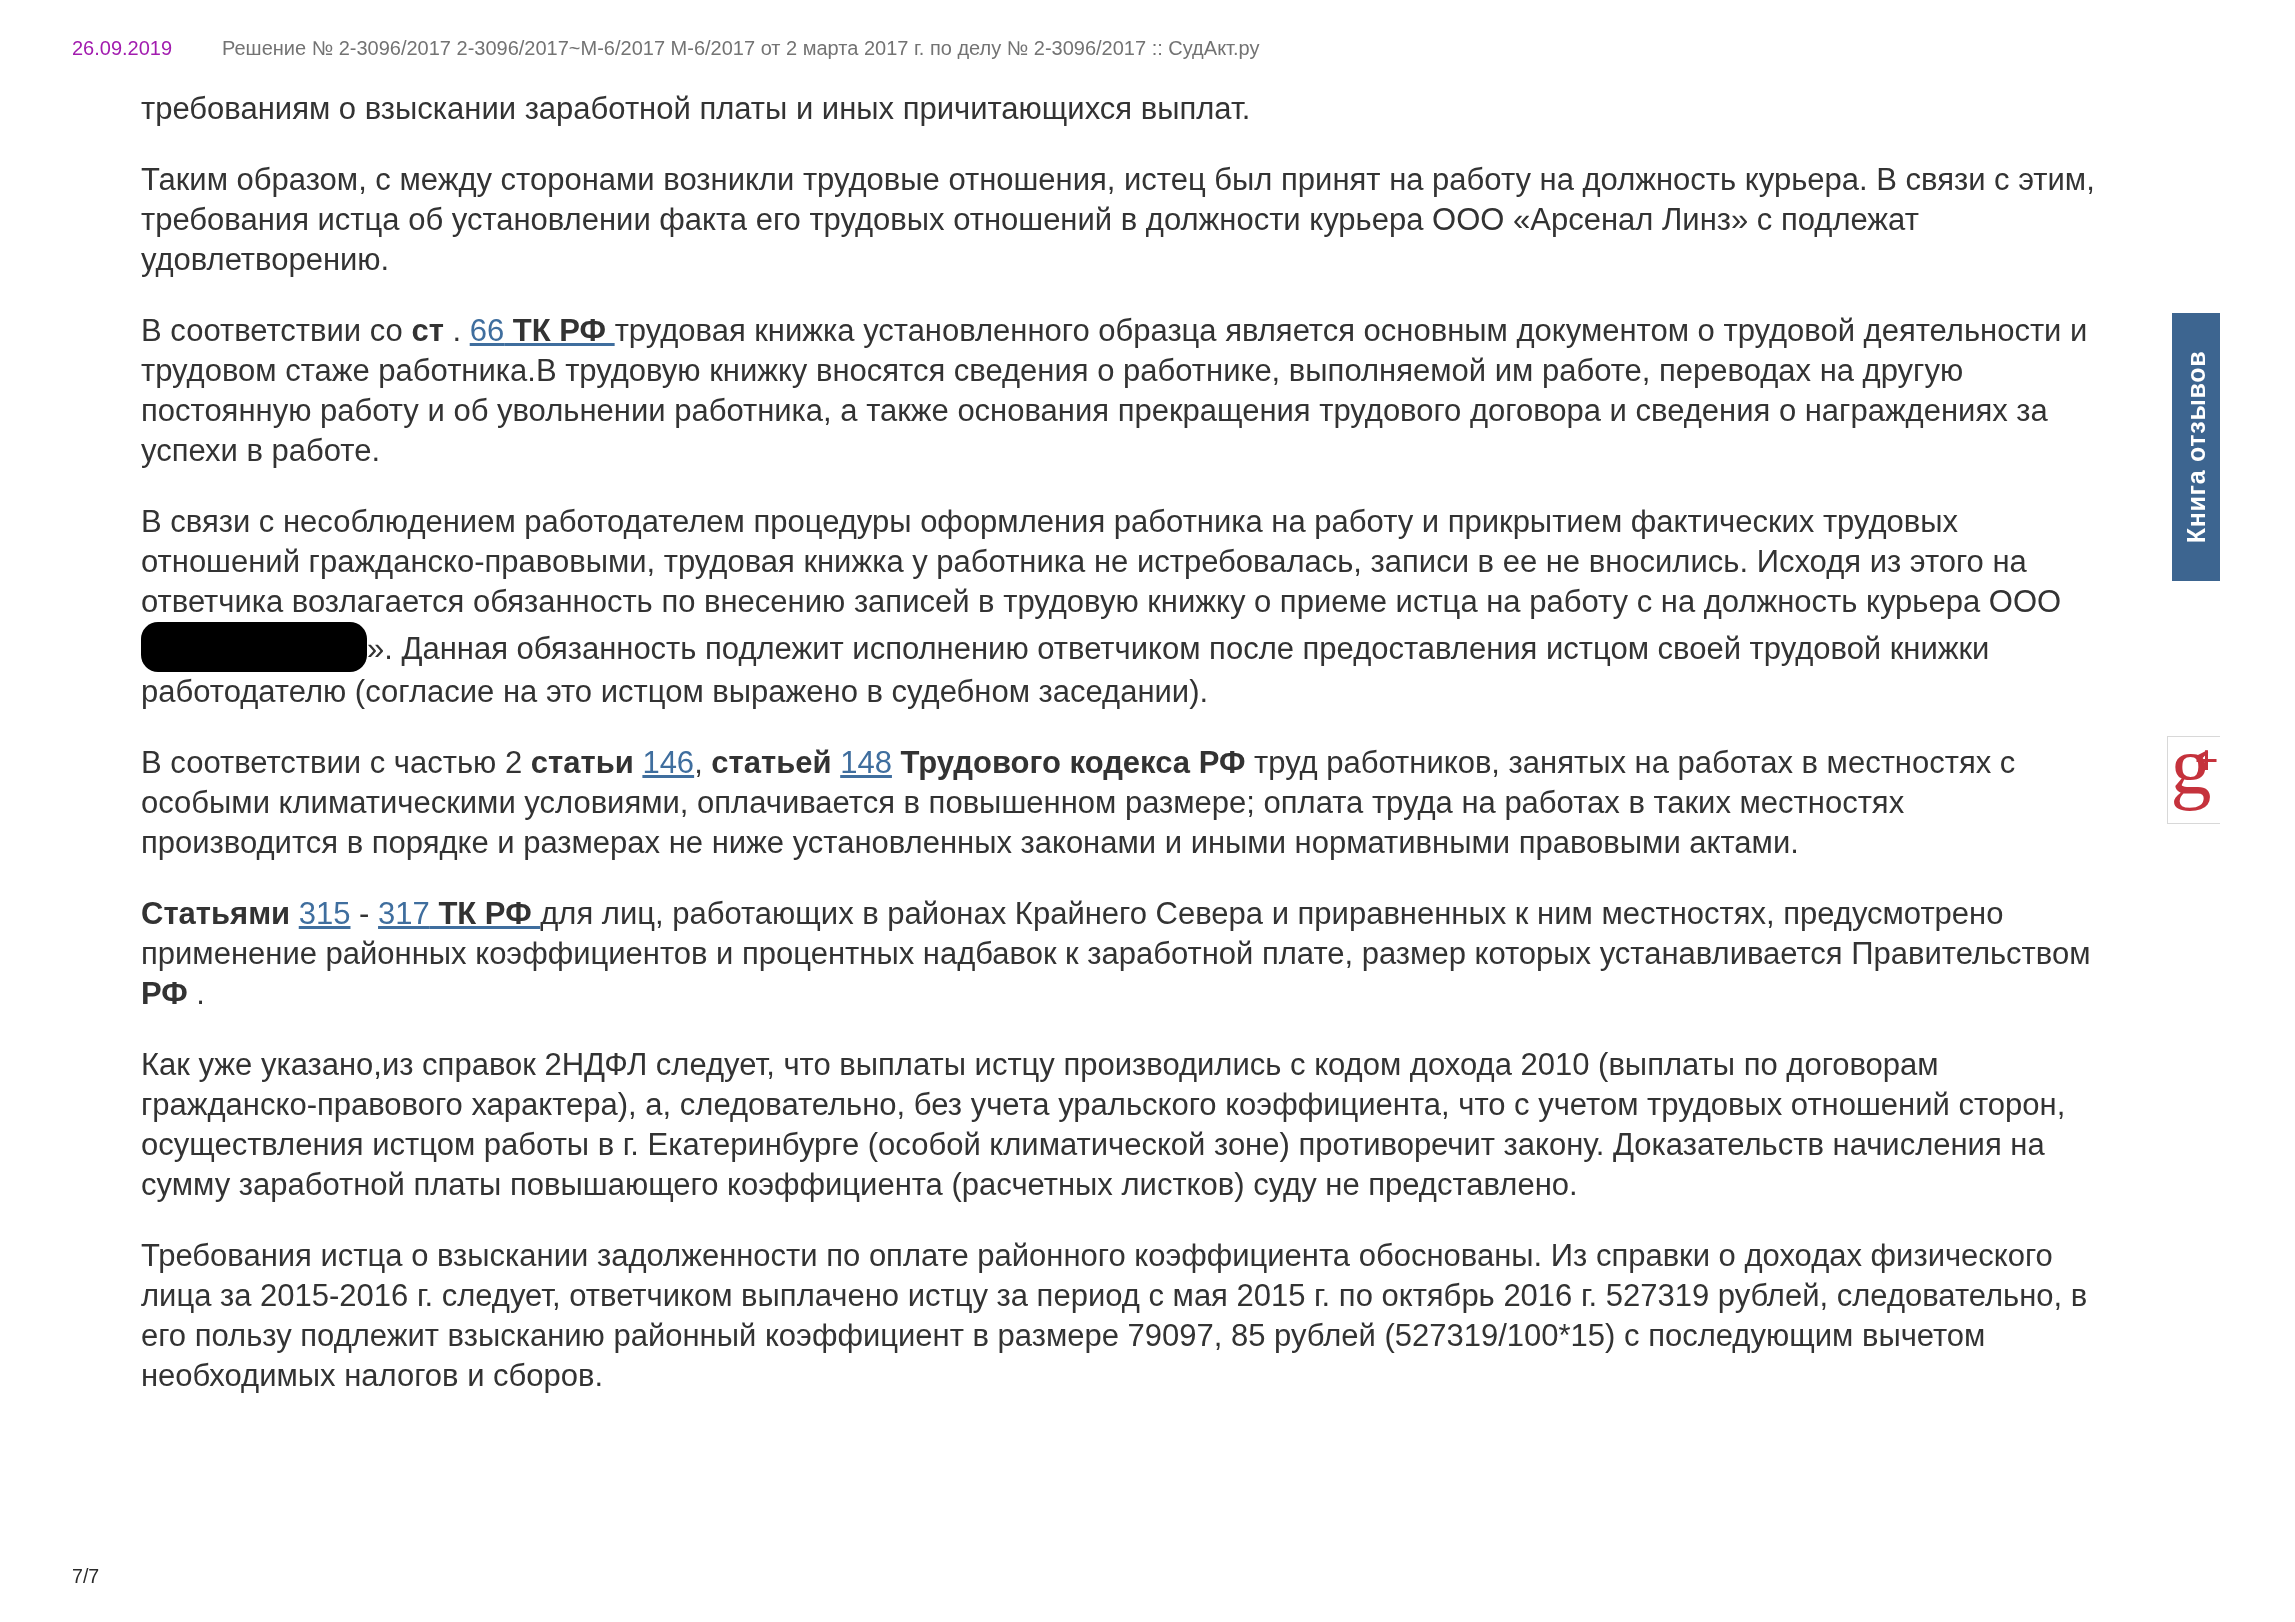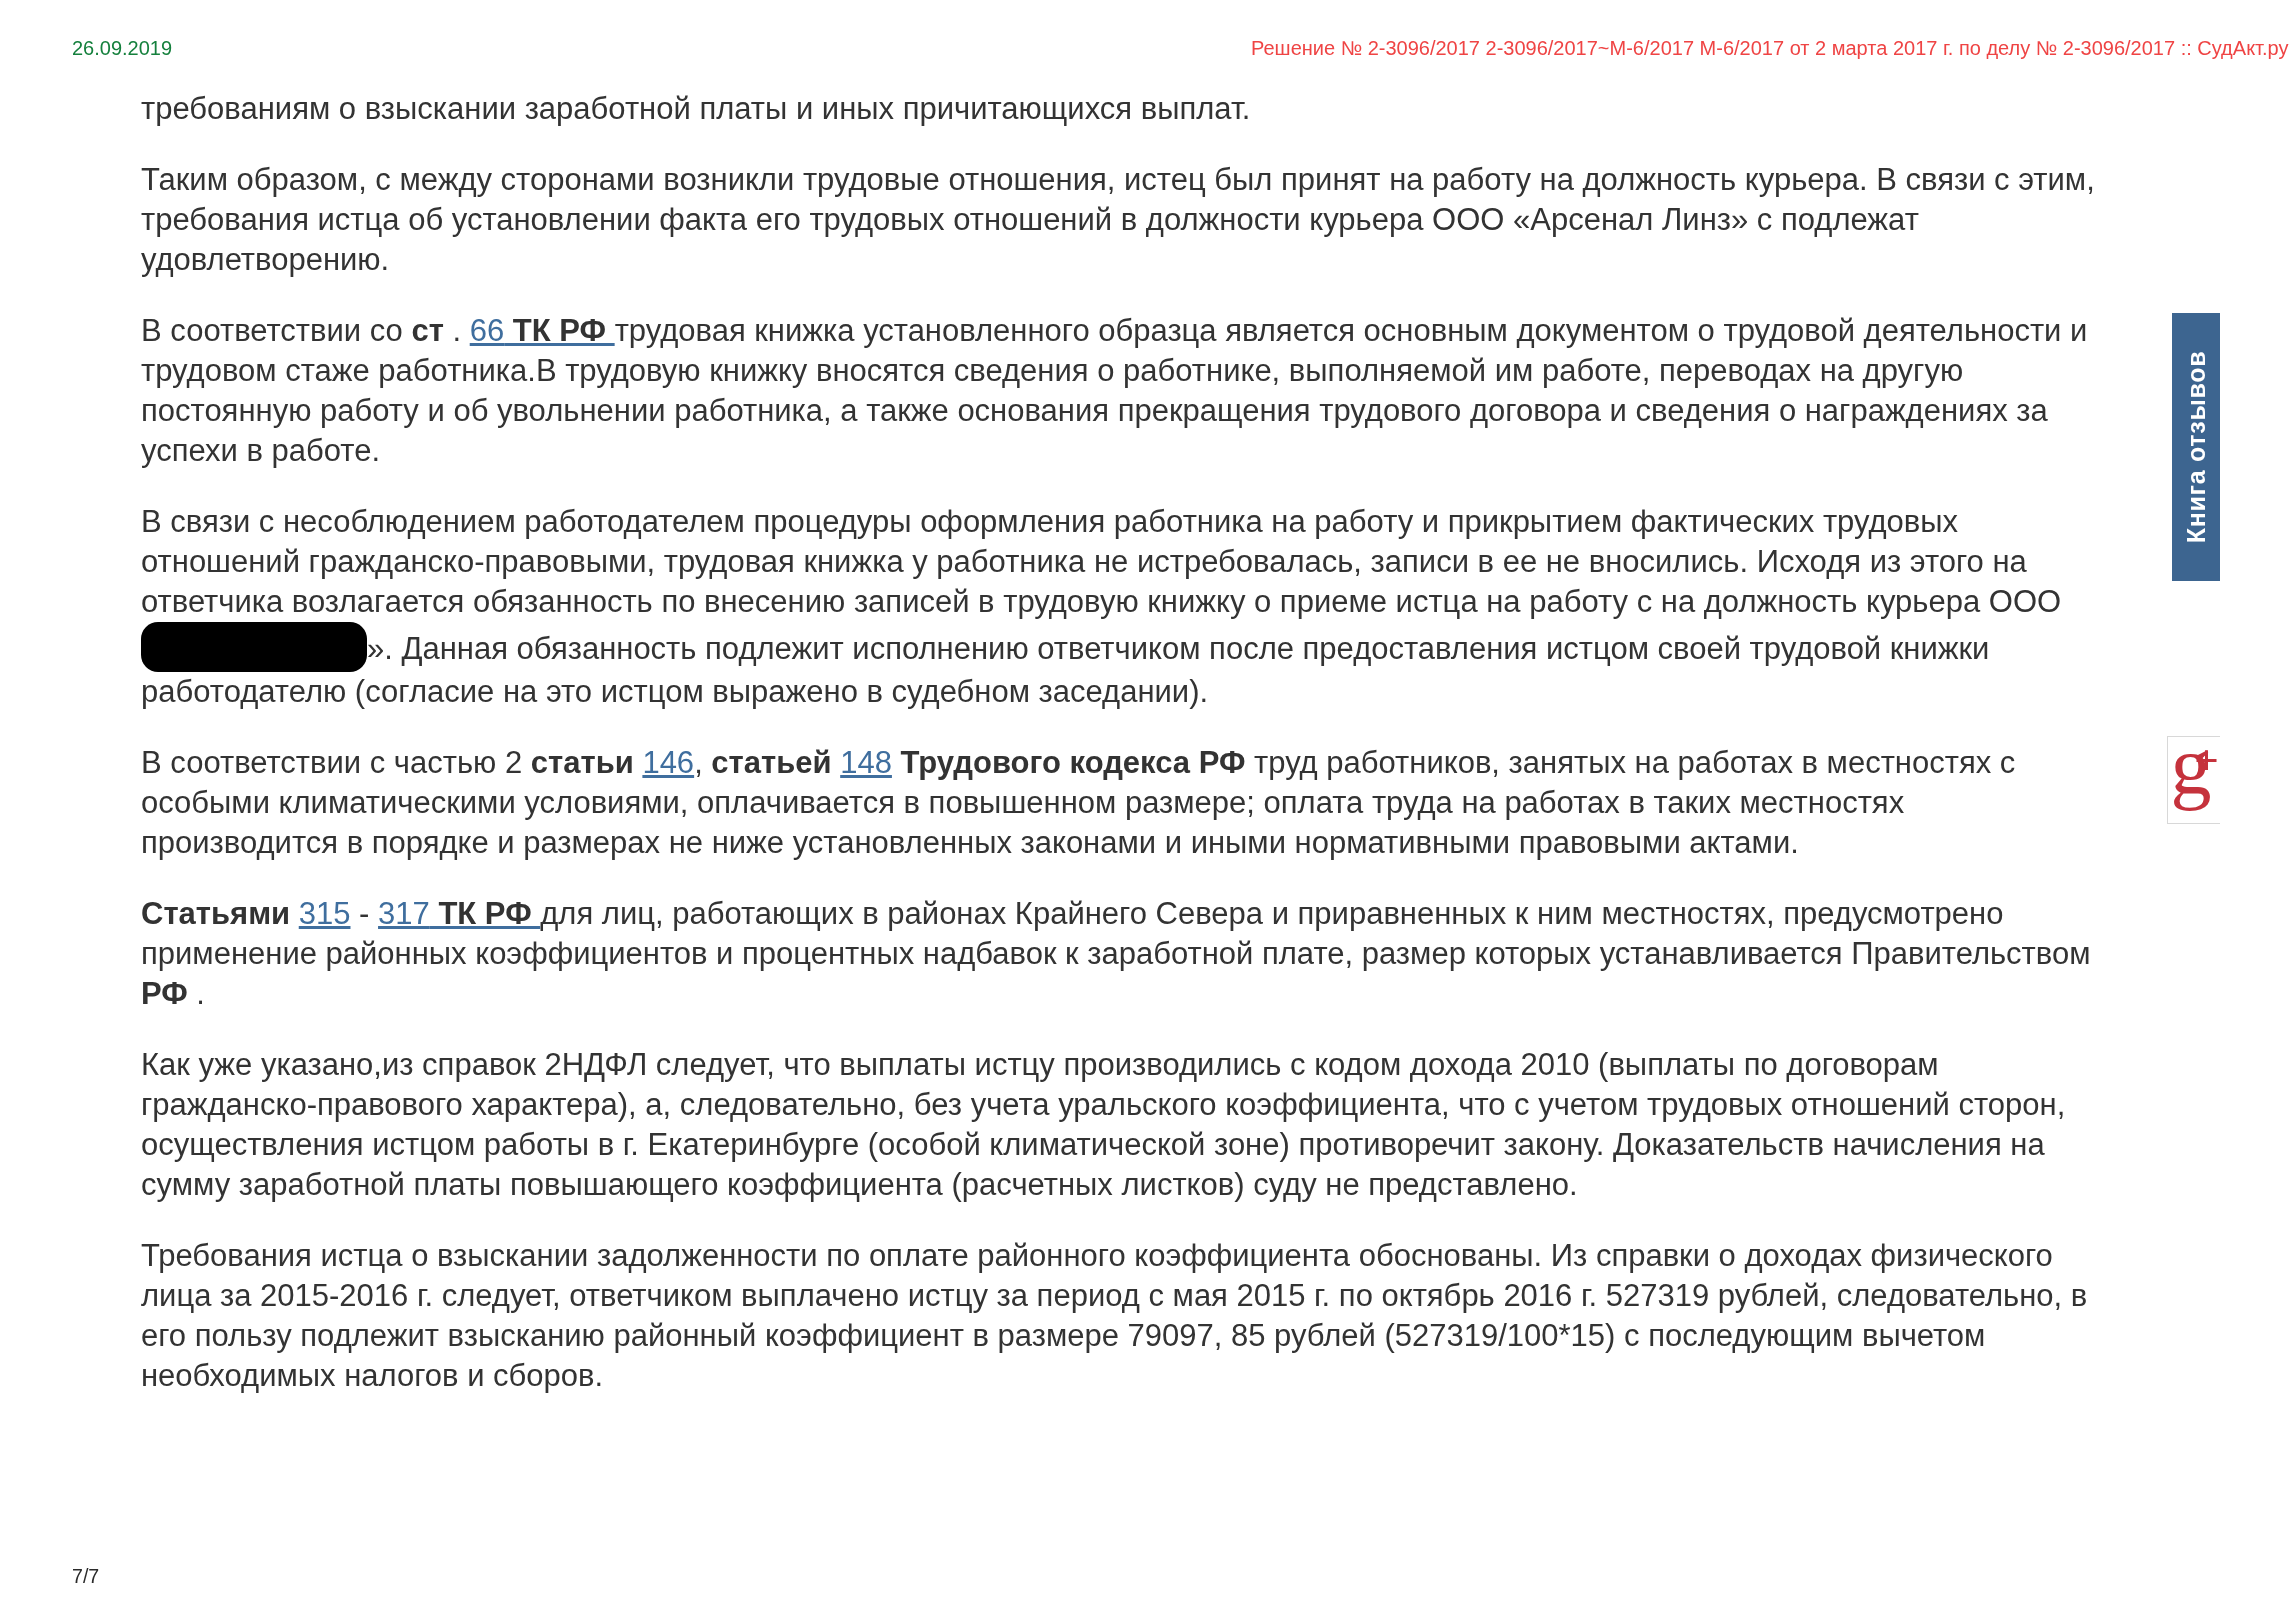--- a/index.html
+++ b/index.html
@@ -1,21 +1,21 @@
 <!DOCTYPE html>
 <html style="font-size:10.5px"><head>
 <meta charset="utf-8">
 <style>
   html,body{margin:0;padding:0;background:#fff;}
   .page{position:relative;width:2295px;height:1622px;background:#ffffff;overflow:hidden;
         font-family:"Liberation Sans",sans-serif;color:#333333;}
 
   
-  .print-date{position:absolute;left:72px;top:37px;font-size:20px;color:#15803d;white-space:nowrap;}
-  .print-title{position:absolute;left:222px;right:6.5px;top:37px;text-align:right;font-size:20px;color:#ef4444;white-space:nowrap;}
+  .print-date{position:absolute;left:72px;top:37px;font-size:20px;color:#a21caf;white-space:nowrap;}
+  .print-title{position:absolute;left:222px;right:6.5px;top:37px;text-align:left;font-size:20px;color:#737373;white-space:nowrap;}
 
   
   .content{position:absolute;left:141px;top:89px;width:1964px;font-size:31px;line-height:40px;color:#333333;text-align:left;}
   .content p{margin:0 0 31px 0;}
   .content b{font-weight:700;color:#333333;}
   a.lnk{color:#3f6e9e;text-decoration:underline;cursor:pointer;}
   a.lnk b.dark{color:#333333;text-align:right;}
   .redaction{display:inline-block;width:226px;height:50px;background:#000;border-radius:17px;vertical-align:-13px;}
 
   

